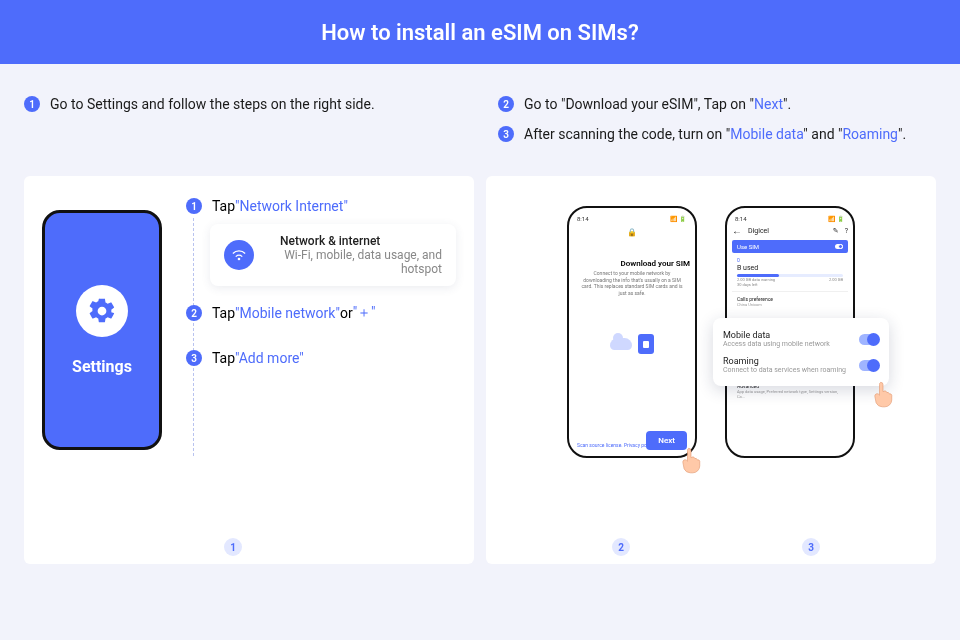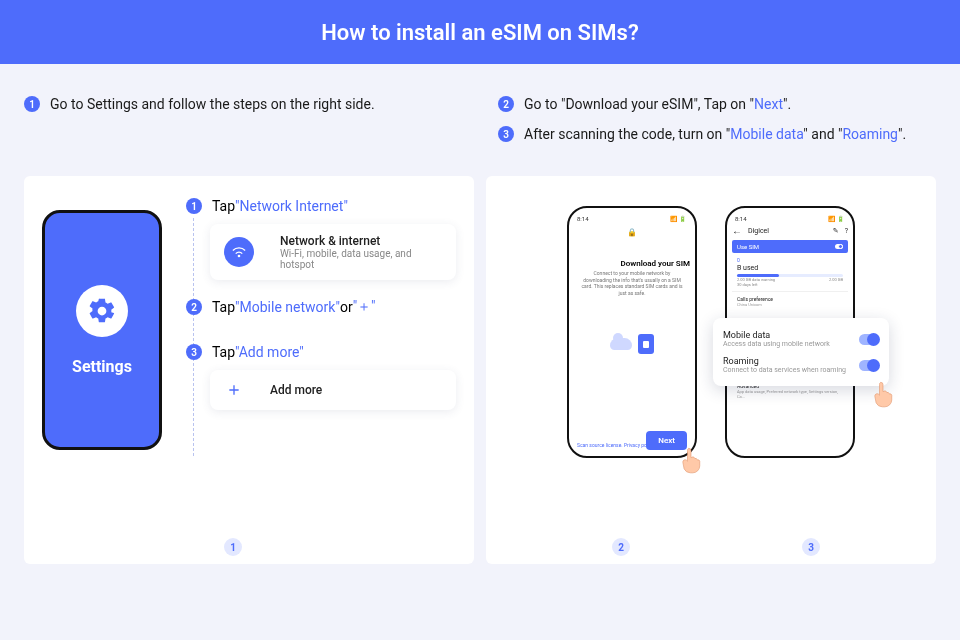--- a/index.html
+++ b/index.html
@@ -120,21 +120,21 @@
   }
   .icon-round {
     width: 30px; height: 30px;
     border-radius: 50%;
     background: #4e6cfb;
     display: flex; align-items: center; justify-content: center;
     flex-shrink: 0;
   }
   .icon-round svg { width: 16px; height: 16px; fill: #fff; }
   .card-text .title { font-size: 12px; color: #222; font-weight: 500; }
-  .card-text .sub { font-size: 10px; color: #888; }
+  .card-text .sub { font-size: 12px; color: #888; text-align: right; }
   .icon-flat {
     width: 20px; height: 20px;
     display: flex; align-items: center; justify-content: center;
     flex-shrink: 0;
     color: #555;
   }
   .icon-flat svg { width: 16px; height: 16px; fill: currentColor; }
   .plus-box {
     margin-left: auto;
     width: 26px; height: 26px;
@@ -375,30 +375,20 @@
             <span class="hl">"＋"</span>
           </div>
         </div>
 
         <div class="step">
           <div class="step-head">
             <span class="num-bullet">3</span>
             <span>Tap </span>
             <span class="hl">"Add more"</span>
           </div>
-          <div class="card">
-            <div class="icon-flat" style="color:#4e6cfb">
-              <svg viewBox="0 0 24 24">
-                  <path d="M11 5h2v6h6v2h-6v6h-2v-6H5v-2h6Z"></path>
-                </svg>
-            </div>
-            <div class="card-text">
-              <div class="title">Add more</div>
-            </div>
-          </div>
         </div>
       </div>
     </div>
     <div class="step-badge">1</div>
   </div>
 
   <div class="panel panel2">
     <div class="right-inner">
 
       <div class="phone2">

